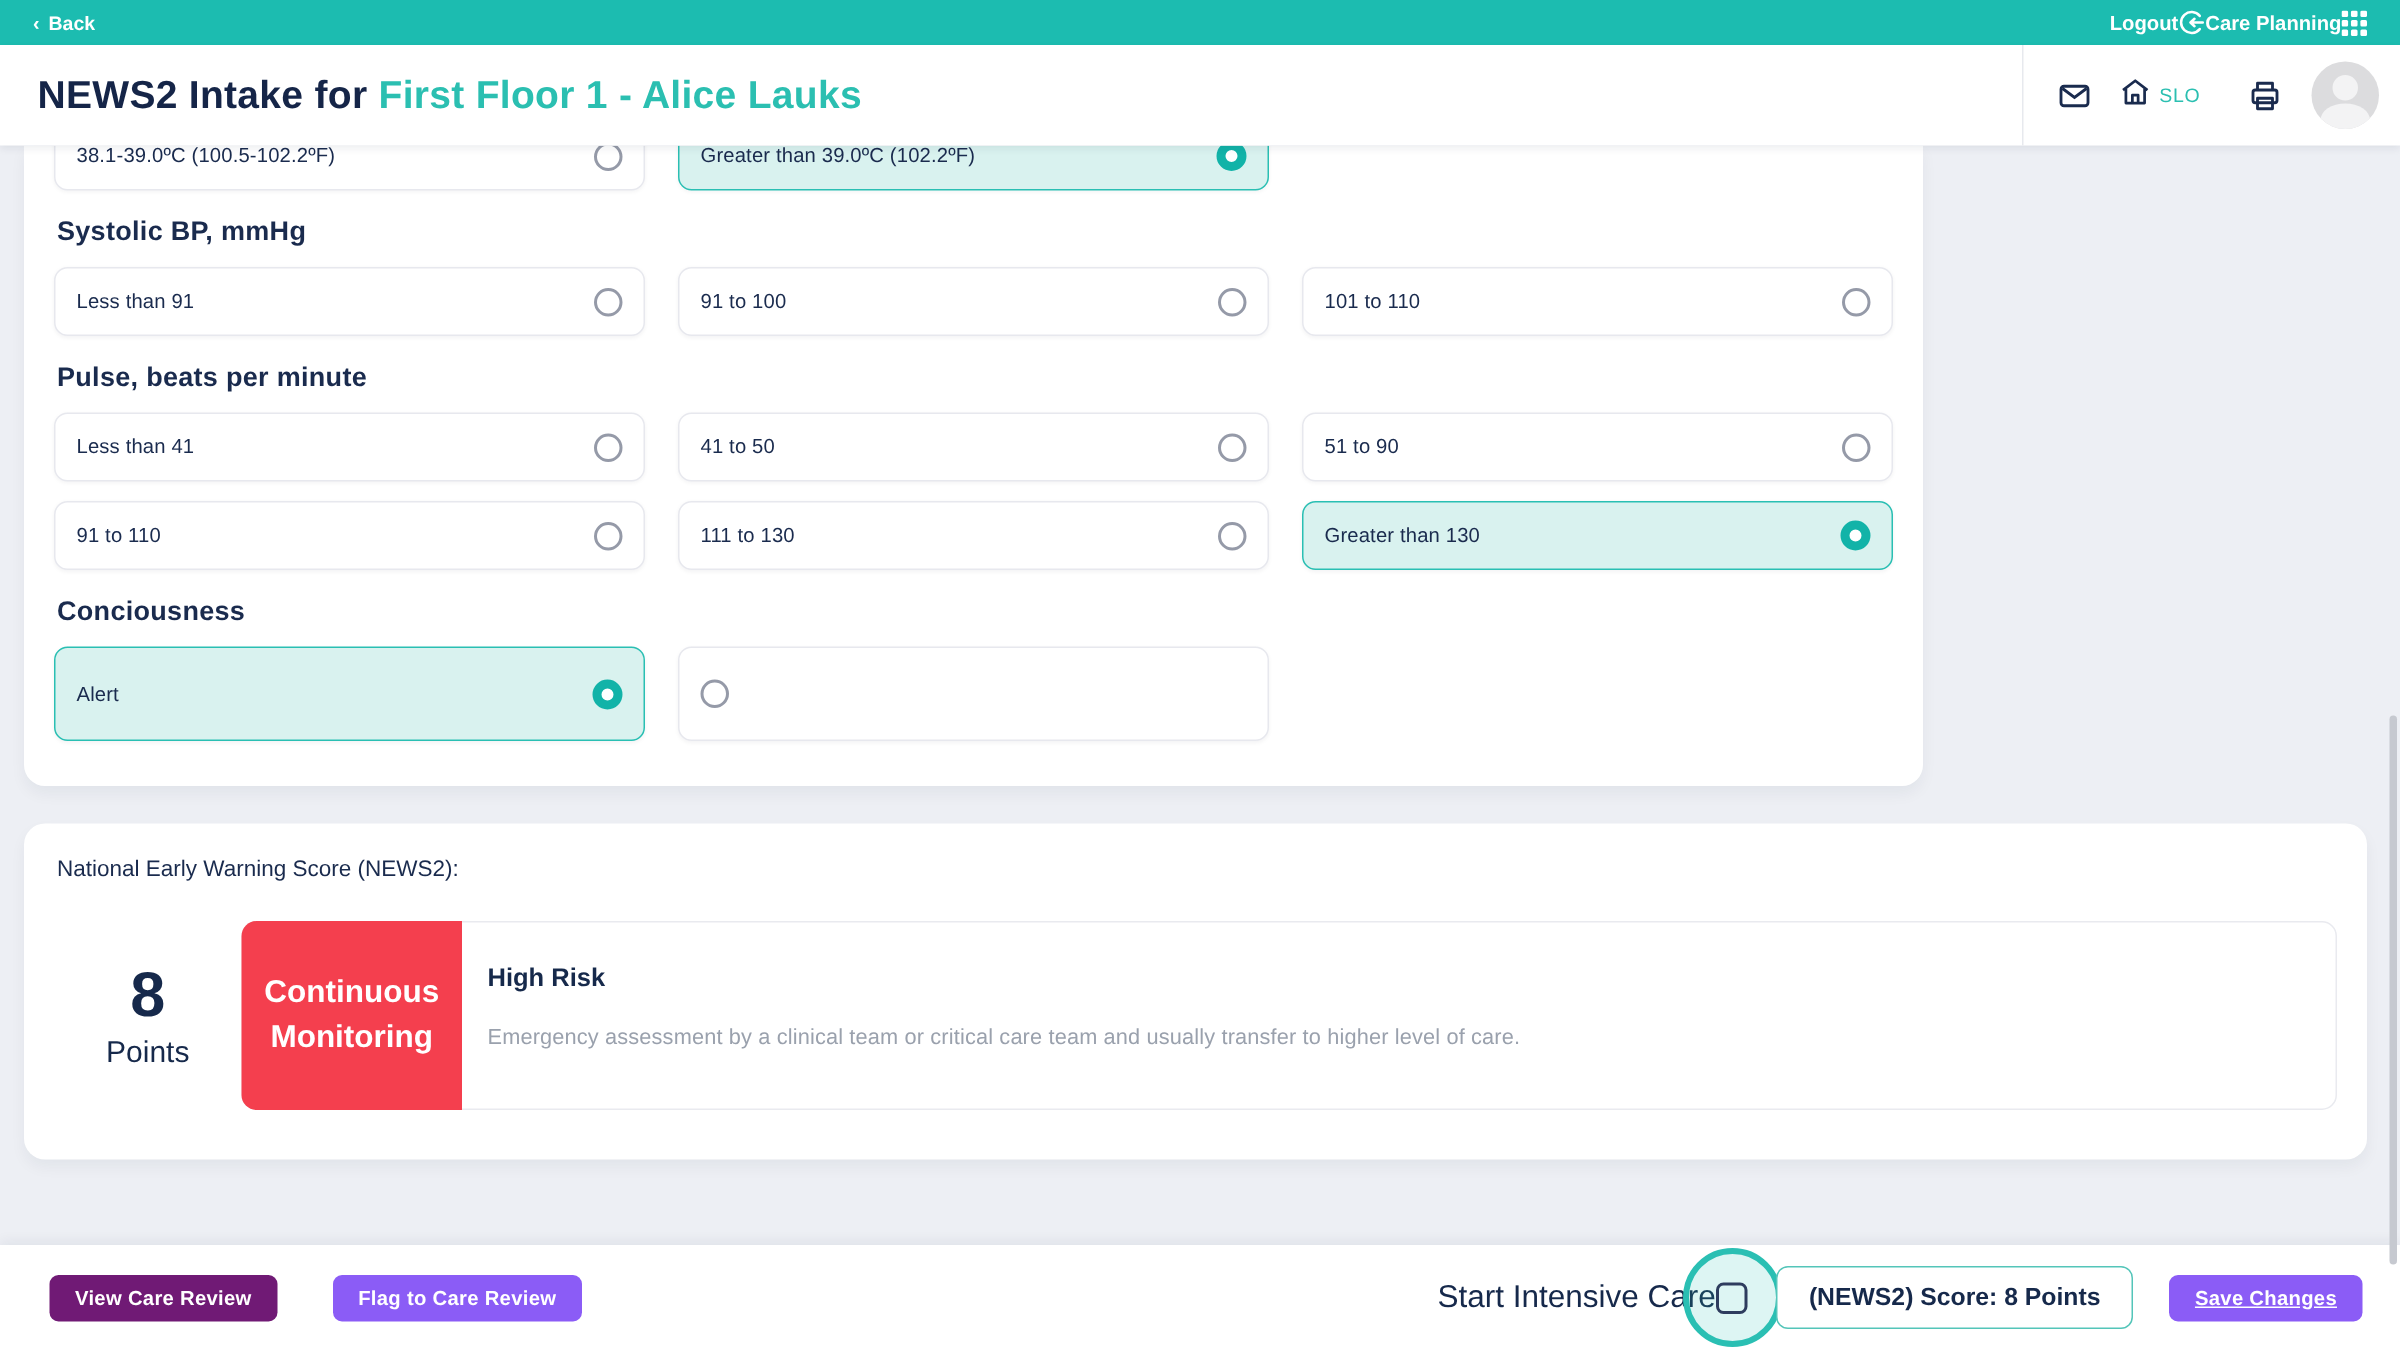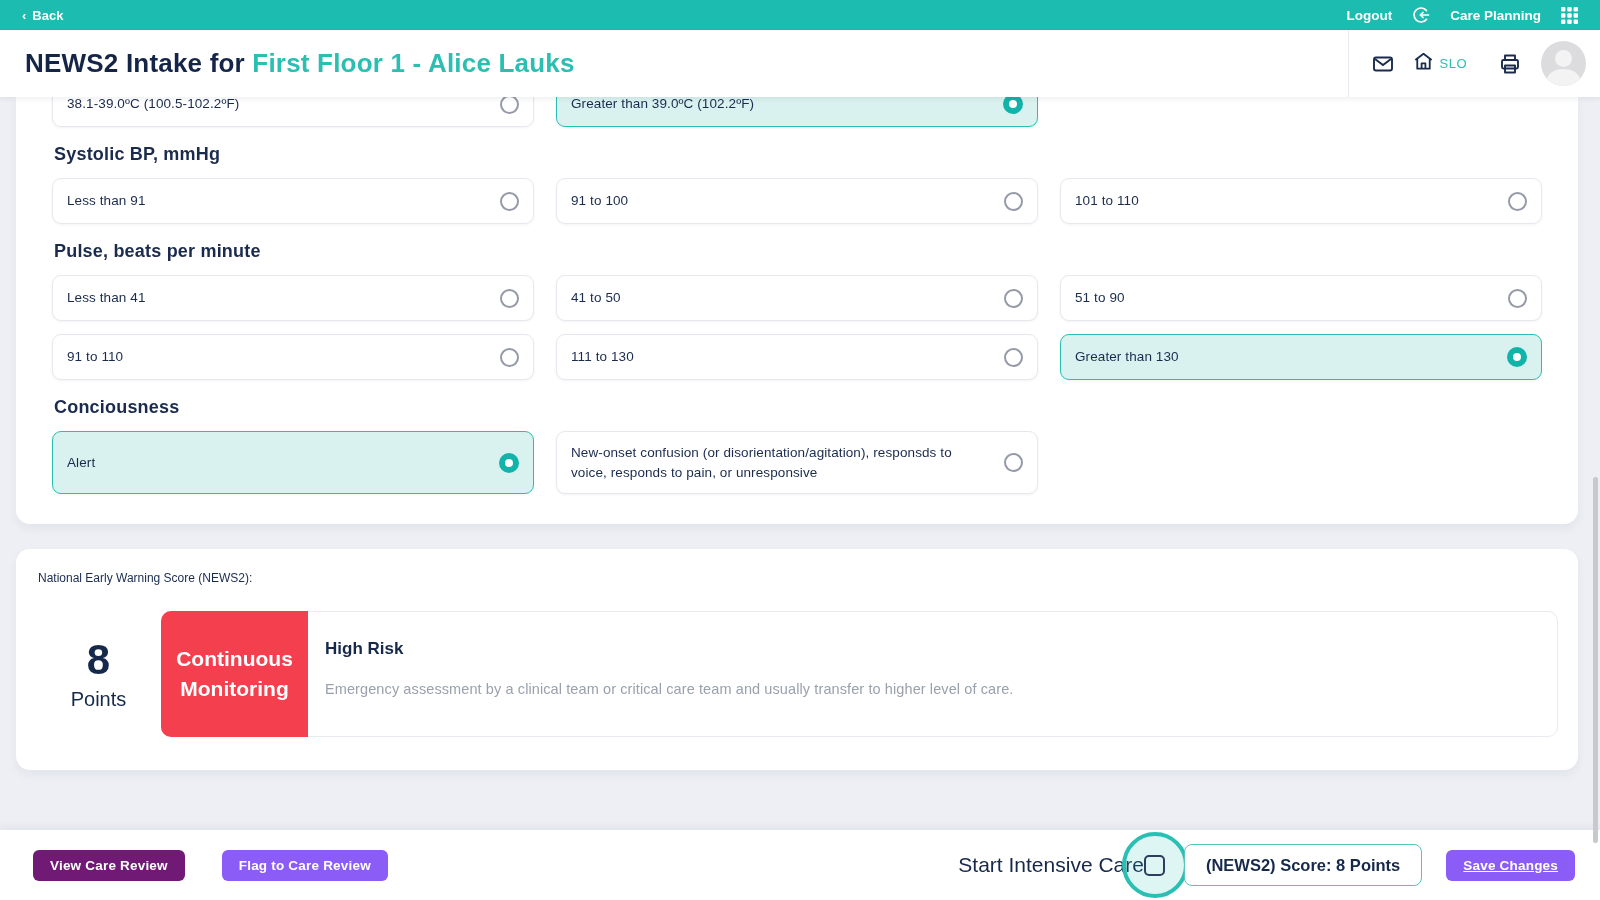--- a/index.html
+++ b/index.html
@@ -9,21 +9,21 @@
     background:#edeff4; color:#1a2b4e; position:relative;
   }
 
   
   .topbar {
     height:30px; background:#1cbcb0; display:flex; align-items:center;
     justify-content:space-between; padding:0 22px; color:#fff;
   }
   .topbar .back { font-size:13px; font-weight:700; cursor:pointer; display:flex; align-items:center; gap:6px;}
   .topbar .back .chev { font-size:13px; font-weight:700; }
-  .topbar .right { display:flex; align-items:center; gap:20px; font-size:13.5px; font-weight:600; }
+  .topbar .right { display:flex; align-items:center; gap:0; font-size:13.5px; font-weight:600; }
   .topbar .right span { cursor:pointer; }
   .topbar svg { display:block; }
 
   
   .header {
     height:67px; background:#fff; display:flex; align-items:center;
     justify-content:space-between; box-shadow:0 2px 5px rgba(20,30,60,.07);
     position:relative; z-index:5;
   }
   .title { padding-left:25px; font-size:26px; font-weight:700; letter-spacing:.2px; }
@@ -40,22 +40,22 @@
     width:45px; height:45px; border-radius:50%; background:#dcdcde; overflow:hidden;
     position:relative; cursor:pointer; margin-left:2px;
   }
   .avatar .head { position:absolute; left:14px; top:9px; width:17px; height:17px; border-radius:50%; background:#f3f3f4; }
   .avatar .body { position:absolute; left:6px; top:28px; width:33px; height:22px; border-radius:50% 50% 0 0; background:#f3f3f4; }
 
   
   .content { position:absolute; top:97px; left:0; right:0; bottom:70px; background:#edeff4; overflow:hidden; }
 
   .form-card {
-    margin:0 22px 0 16px; width:1562px; background:#fff;
-    border-radius:0 0 14px 14px; padding:0 36px 30px;
+    margin:0 22px 0 16px; width:1266px; background:#fff;
+    border-radius:0 0 14px 14px; padding:0 20px 30px;
     box-shadow:0 5px 10px rgba(20,30,60,.05); overflow:hidden;
   }
   .row { display:grid; grid-template-columns:repeat(3,1fr); gap:13px 22px; }
   .row + .row { margin-top:13px; }
   .row.clipped { margin-top:-16px; }
 
   .sec-heading { font-size:18px; font-weight:600; color:#1a2b4e; margin:17px 2px 13px; letter-spacing:.2px; }
 
   .opt {
     background:#fff; border:1px solid #e7e8ee; border-radius:9px; height:46px;
@@ -70,21 +70,21 @@
     flex:none; width:19px; height:19px; border-radius:50%;
     border:2px solid #959aa8; background:#fff;
   }
   .opt.selected .radio { width:20px; height:20px; border:6px solid #12b3a8; }
 
   
   .score-card {
     margin:25px 22px 0 16px; width:1562px; background:#fff; border-radius:14px;
     padding:22px 20px 33px; box-shadow:0 5px 10px rgba(20,30,60,.05);
   }
-  .score-heading { font-size:12px; font-weight:500; color:#1a2b4e; margin-left:2px; }
+  .score-heading { font-size:15px; font-weight:500; color:#1a2b4e; margin-left:2px; }
   .score-body { display:flex; margin-top:26px; align-items:stretch; }
   .points-block { width:125px; display:flex; flex-direction:column; justify-content:center; align-items:center; }
   .points-value { font-size:42px; font-weight:700; color:#16294b; line-height:1.1; }
   .points-label { font-size:20px; font-weight:500; color:#16294b; margin-top:4px; }
   .risk-panel { flex:1; border:1px solid #e9eaef; border-radius:10px; display:flex; min-height:126px; }
   .risk-badge {
     flex:none; width:147px; margin:-1px 0 -1px -1px; background:#f43f4e; color:#fff;
     border-radius:10px 0 0 10px; display:flex; align-items:center; justify-content:center;
     text-align:center; font-size:21px; font-weight:600; line-height:1.45; padding:0 18px;
   }
@@ -257,21 +257,20 @@
       </div>
     </div>
 
     <div class="sec-heading">Conciousness</div>
     <div class="row">
       <div class="opt tall selected">
         <span class="lbl">Alert</span>
         <span class="radio"></span>
       </div>
       <div class="opt tall">
-        <span class="lbl">New-onset confusion (or disorientation/agitation), responsds to voice, responds to pain, or unresponsive</span>
         <span class="radio"></span>
       </div>
       <div></div>
     </div>
   </div>
 
   <div class="score-card">
     <div class="score-heading">National Early Warning Score (NEWS2):</div>
     <div class="score-body">
       <div class="points-block">

